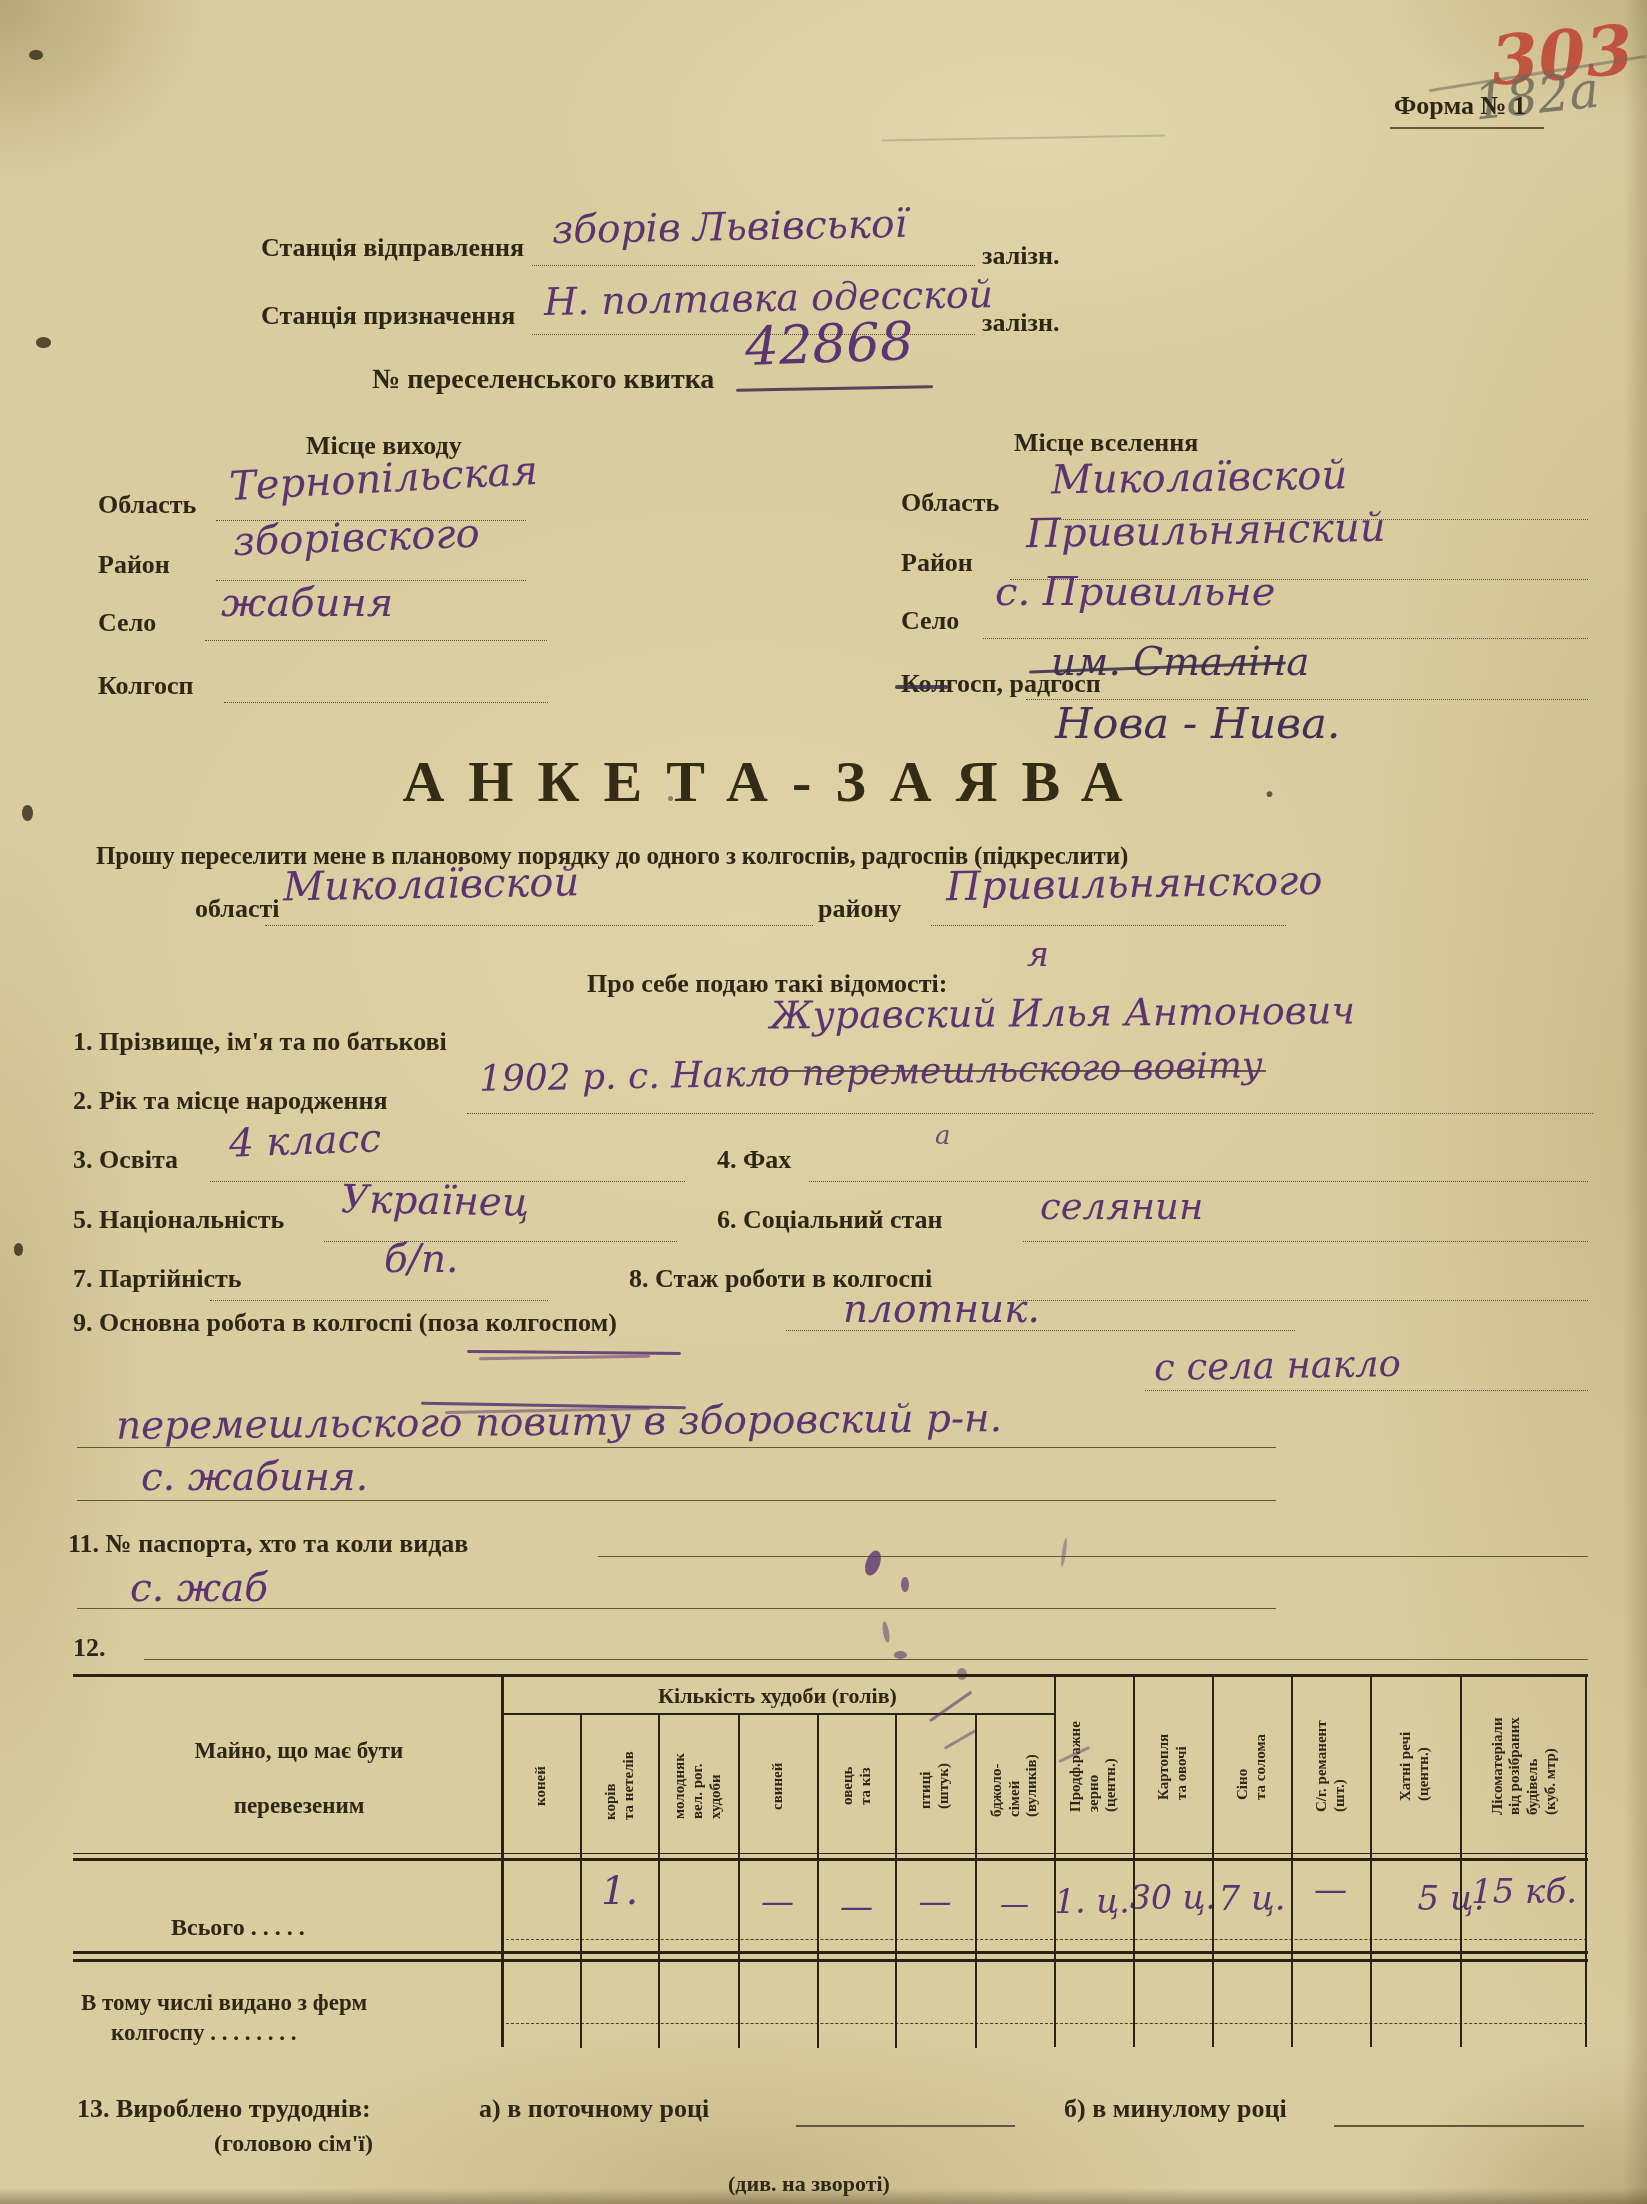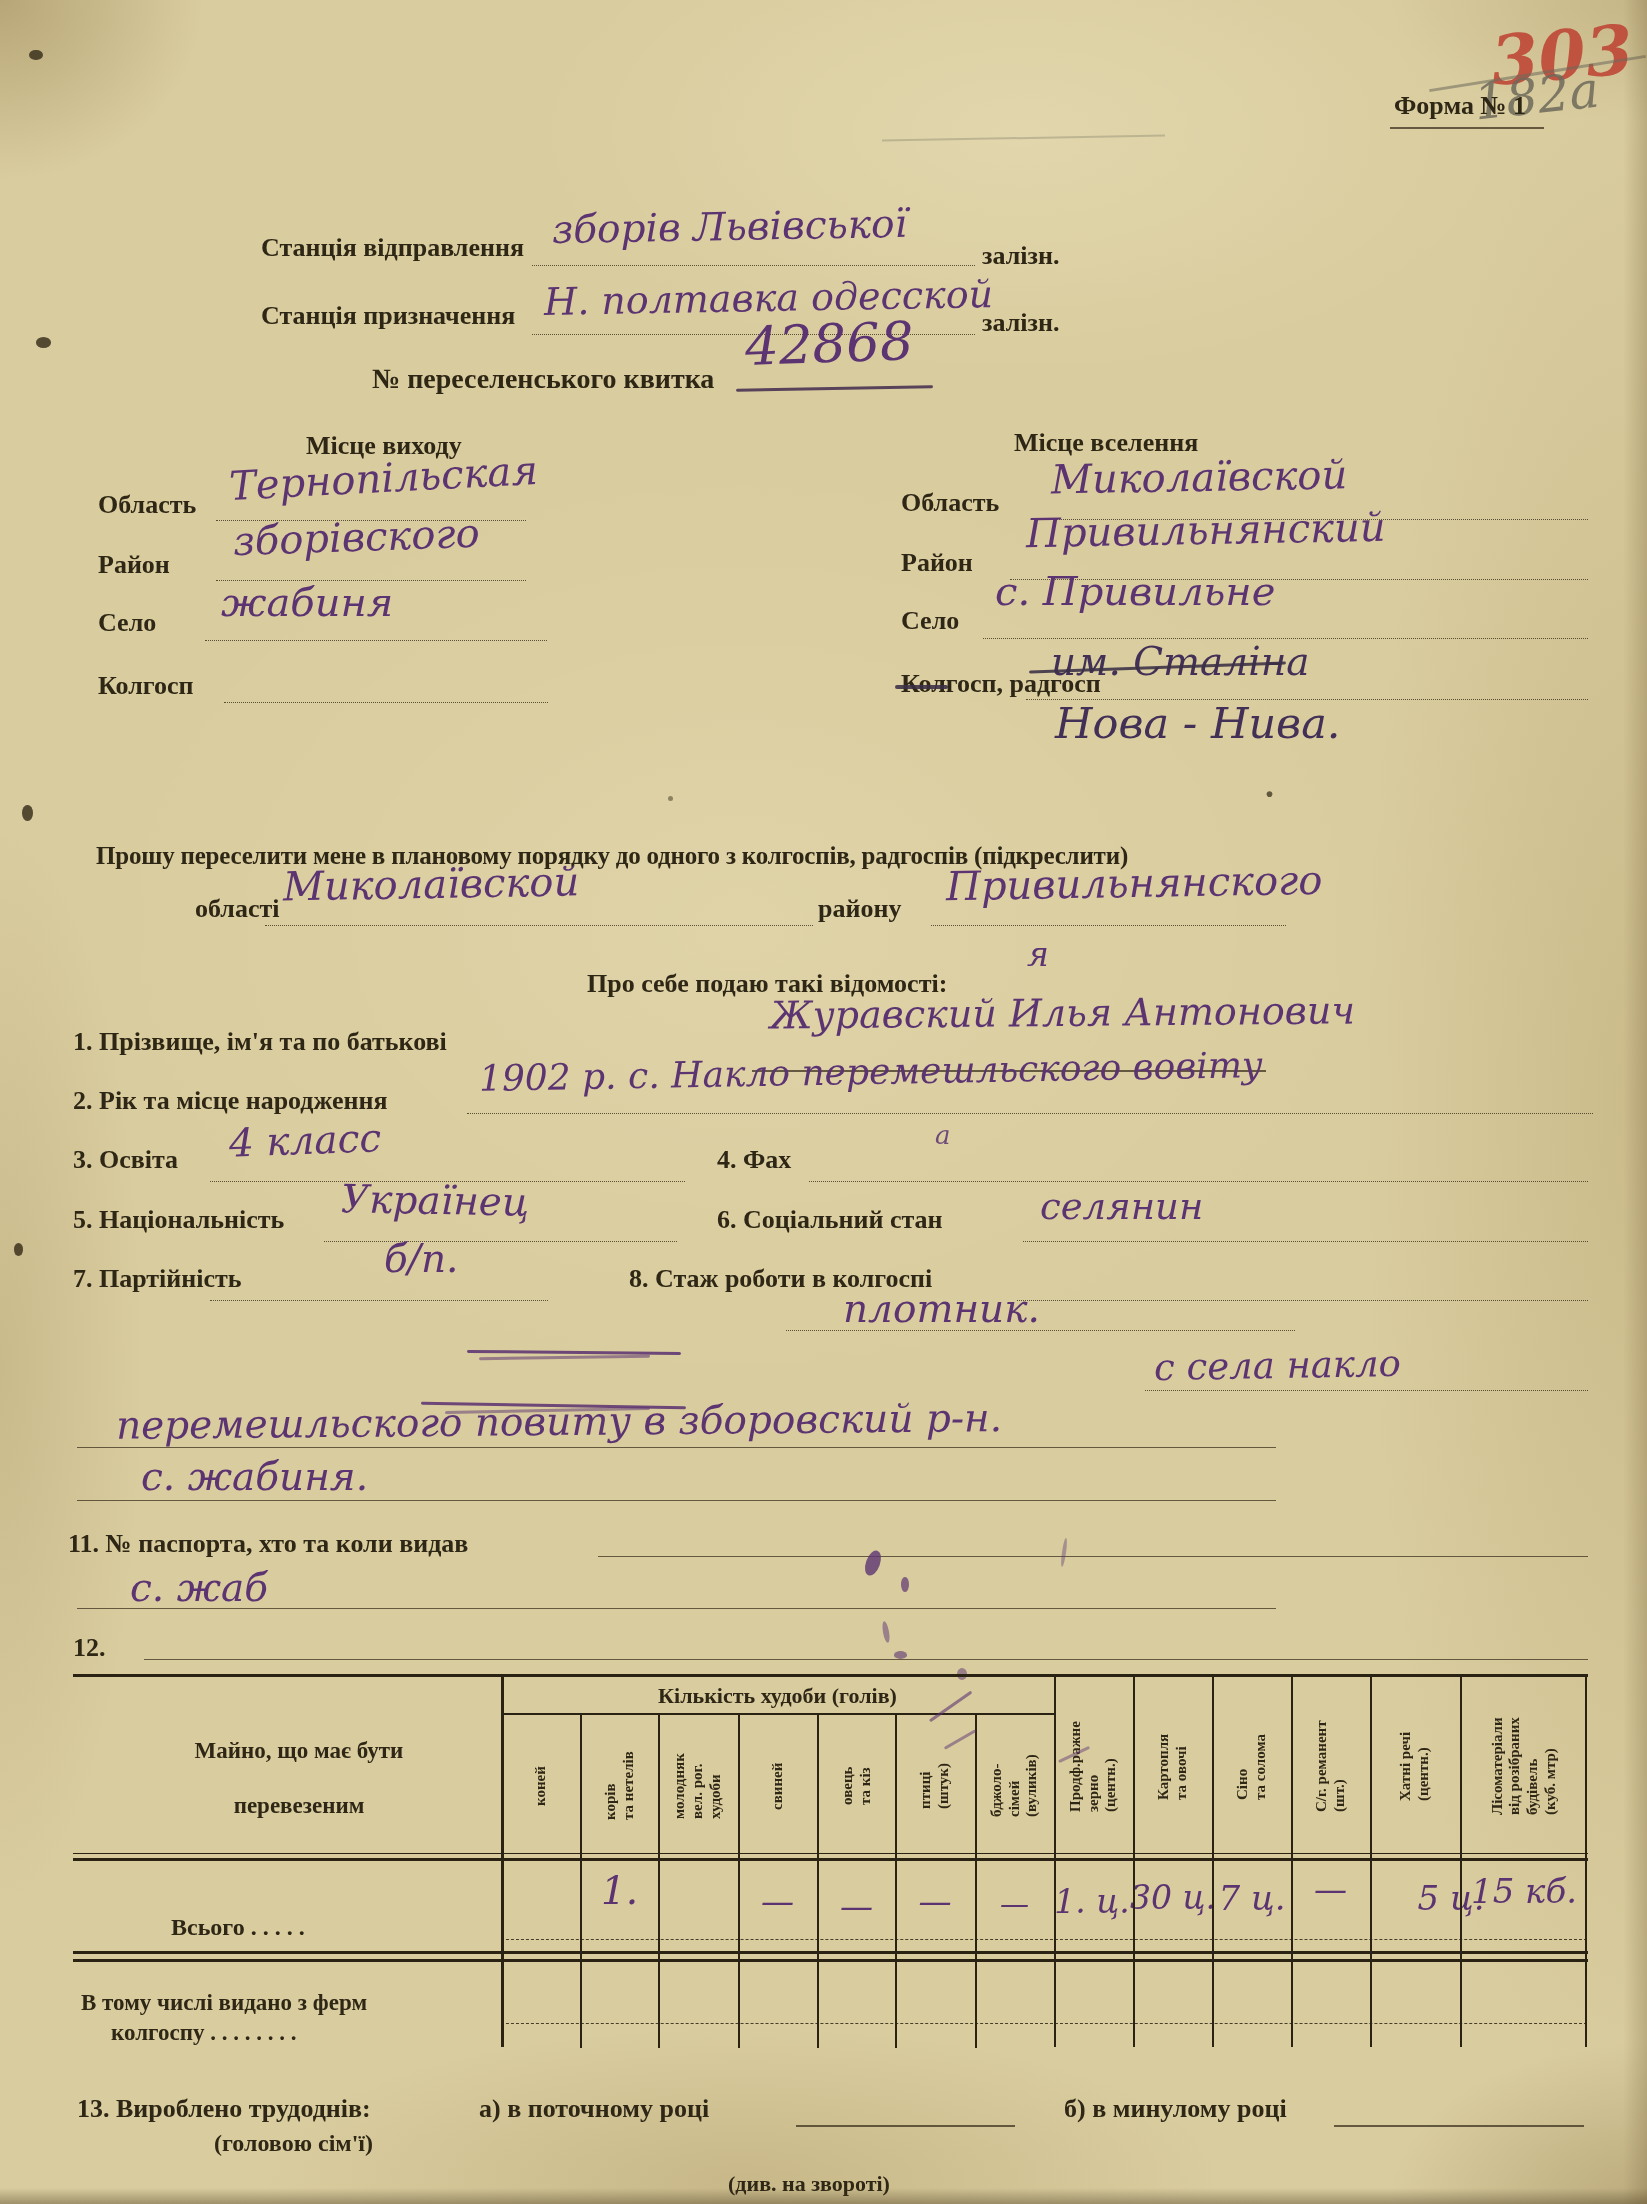--- a/index.html
+++ b/index.html
@@ -85,20 +85,21 @@
   <div class="p" style="left:901px;top:606px;font-size:26px;">Село</div>
   <div class="hw" style="left:995px;top:568px;font-size:40px;">с. Привильне</div>
   <div class="rld" style="left:983px;top:638px;width:605px;"></div>
   <div class="p" style="left:901px;top:669px;font-size:26px;">Колгосп,  радгосп</div>
   <div class="hw hwd" style="left:1051px;top:639px;font-size:39px;">им. Сталіна</div>
   <div class="ink inkd" style="left:1029px;top:666px;width:257px;height:3.4px;transform:rotate(-2deg);"></div>
   <div class="rld" style="left:1026px;top:699px;width:562px;"></div>
   <div class="ink inkd" style="left:895px;top:685px;width:53px;height:4.3px;"></div>
   <div class="hw hwd" style="left:1055px;top:690px;font-size:43px;margin-top:8px;">Нова - Нива.</div>
 
+  <div class="p" style="left:295px;top:748px;width:959px;text-align:center;font-size:58px;letter-spacing:24px;color:#352c16;">АНКЕТА-ЗАЯВА</div>
   <div class="p" style="left:1265px;top:764px;font-size:36px;opacity:.7;">.</div>
 
   <div class="p" style="left:96px;top:842px;font-size:25px;letter-spacing:-0.2px;">Прошу переселити мене в плановому порядку до одного з колгоспів, радгоспів (підкреслити)</div>
   <div class="p" style="left:195px;top:894px;font-size:26px;">області</div>
   <div class="hw" style="left:283px;top:861px;font-size:40px;transform:rotate(-1deg);">Миколаївской</div>
   <div class="rld" style="left:265px;top:925px;width:548px;"></div>
   <div class="p" style="left:818px;top:894px;font-size:26px;">району</div>
   <div class="hw" style="left:946px;top:860px;font-size:40px;transform:rotate(-1deg);">Привильнянского</div>
   <div class="rld" style="left:931px;top:925px;width:355px;"></div>
   <div class="p" style="left:587px;top:969px;font-size:26px;">Про себе подаю такі відомості:</div>
@@ -127,20 +128,23 @@
   <div class="hw" style="left:1040px;top:1185px;font-size:37px;">селянин</div>
   <div class="rld" style="left:1023px;top:1241px;width:565px;"></div>
 
   <div class="p" style="left:73px;top:1264px;font-size:26px;">7. Партійність</div>
   <div class="hw" style="left:384px;top:1236px;font-size:39px;">б/п.</div>
   <div class="rld" style="left:210px;top:1300px;width:338px;"></div>
   <div class="p" style="left:629px;top:1264px;font-size:26px;">8. Стаж роботи в колгоспі</div>
   <div class="hw" style="left:1070px;top:1258px;font-size:34px;"></div>
   <div class="rld" style="left:1017px;top:1300px;width:571px;"></div>
 
+  <div class="p" style="left:73px;top:1308px;font-size:26px;">
+    <span>9. Основна робота в колгоспі </span><span>(поза колгоспом)</span>
+  </div>
   <div class="ink" style="left:467px;top:1351px;width:214px;height:3.4px;transform:rotate(0.6deg);"></div>
   <div class="ink" style="left:479px;top:1356px;width:171px;height:2.6px;opacity:.55;transform:rotate(-0.8deg);"></div>
   <div class="hw" style="left:843px;top:1286px;font-size:39px;">плотник.</div>
   <div class="rld" style="left:786px;top:1330px;width:509px;"></div>
 
   <div class="ink" style="left:421px;top:1404px;width:265px;height:3.4px;transform:rotate(1deg);"></div>
   <div class="ink" style="left:445px;top:1409px;width:205px;height:2.6px;opacity:.5;transform:rotate(-1.2deg);"></div>
   <div class="hw" style="left:1154px;top:1344px;font-size:37px;transform:rotate(-1deg);">с  села  накло</div>
   <div class="rld" style="left:1145px;top:1390px;width:443px;"></div>
   <div class="hw" style="left:116px;top:1399px;font-size:39px;transform:rotate(-0.5deg);">перемешльского  повиту  в  зборовский  р-н.</div>

